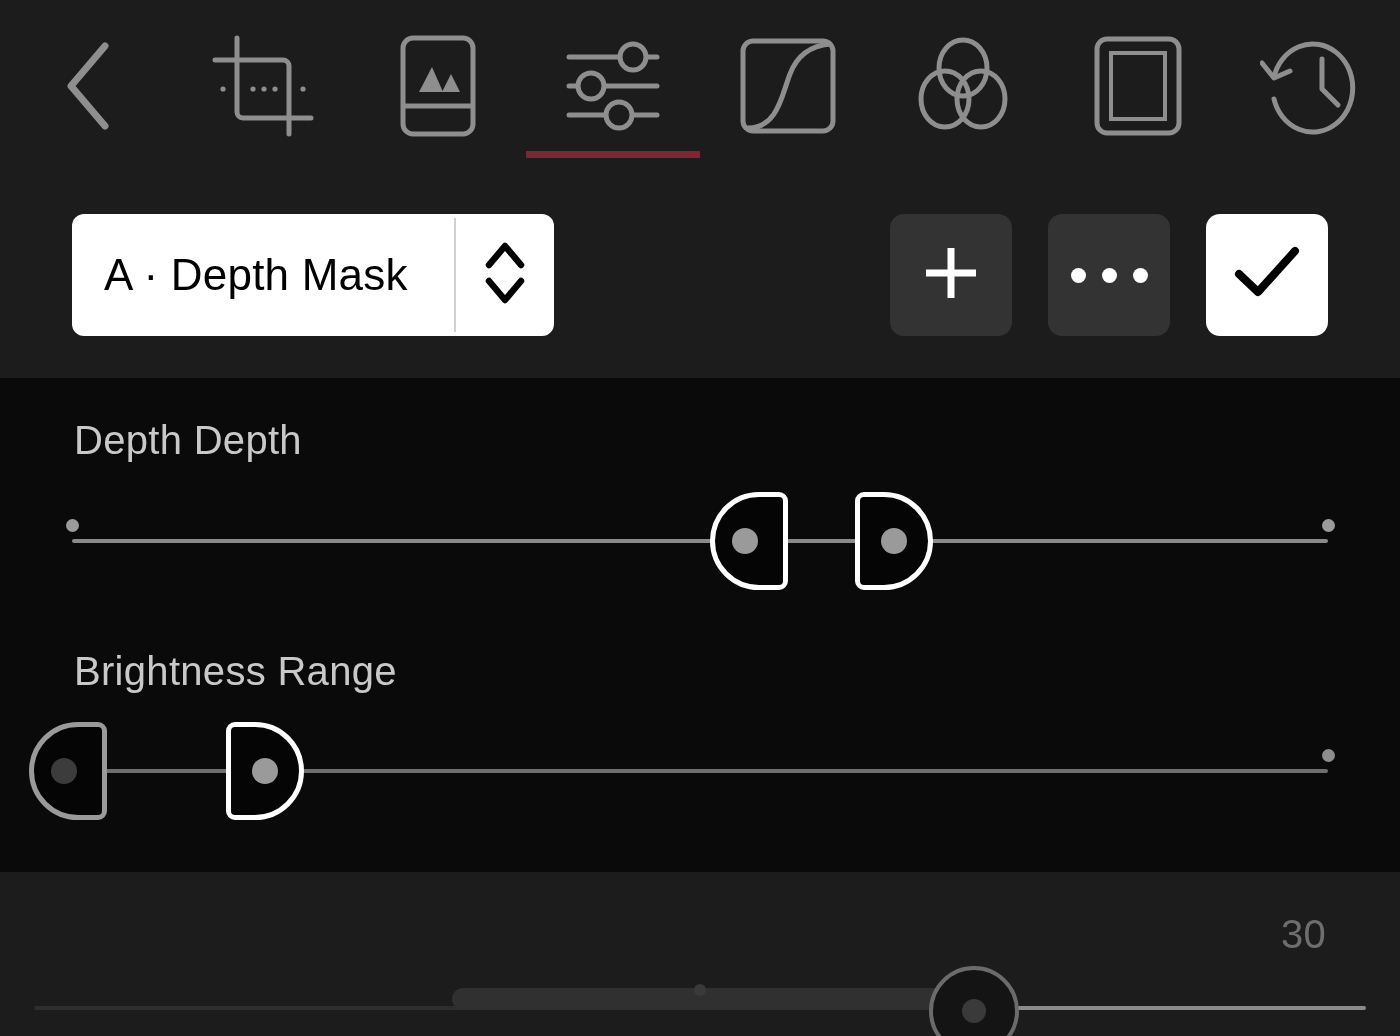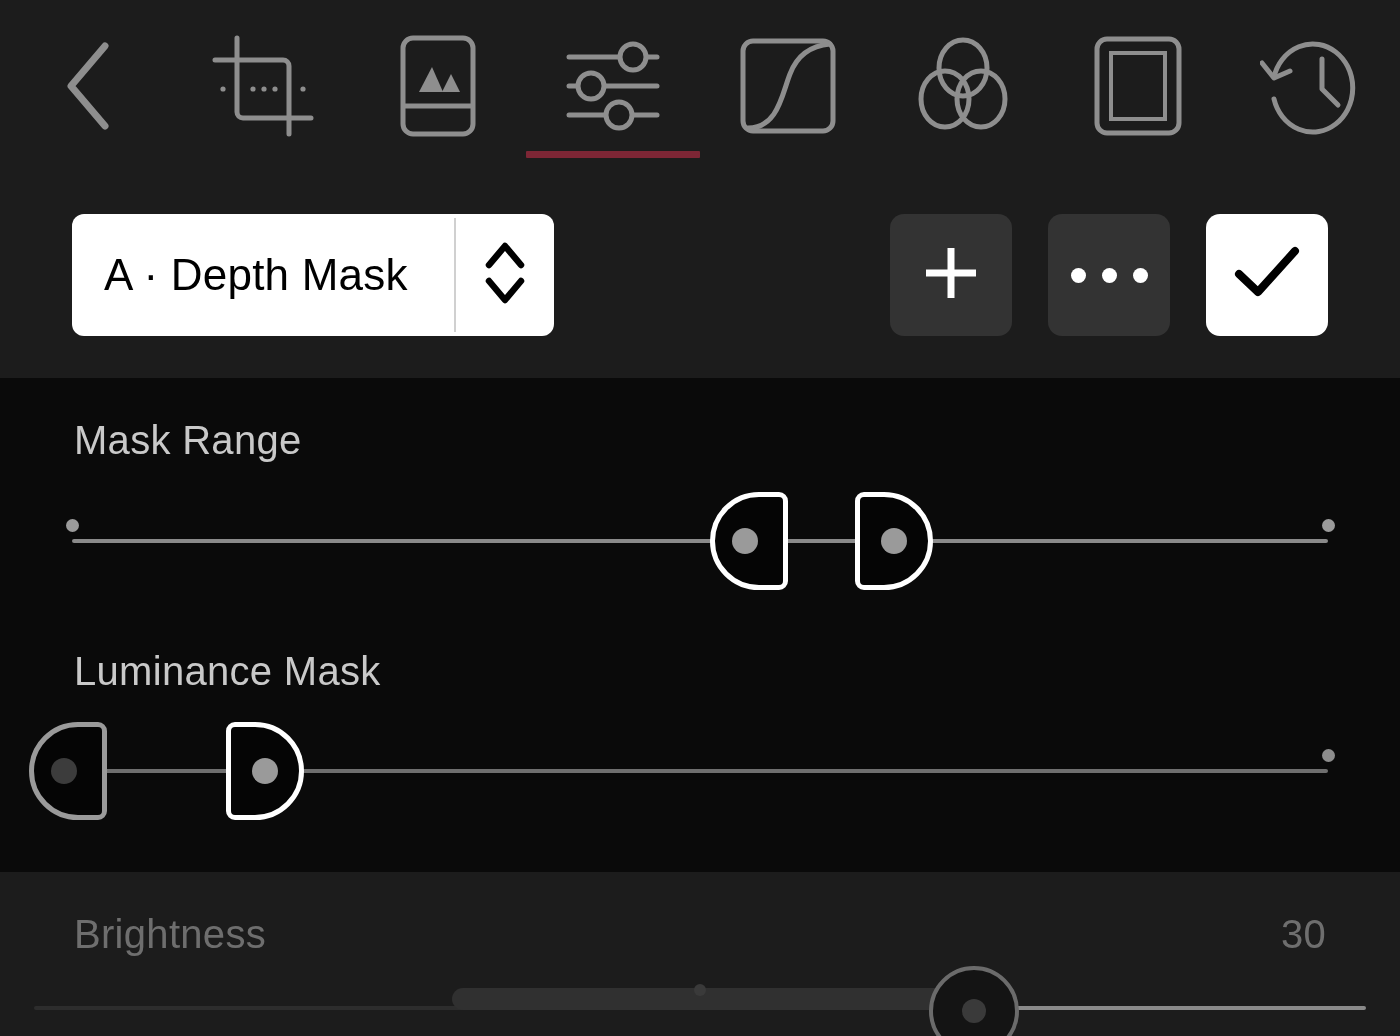--- a/index.html
+++ b/index.html
@@ -424,53 +424,52 @@
             <path d="M8 32 L27 50 L64 9" fill="none" stroke="#000000" stroke-width="8" stroke-linecap="round" stroke-linejoin="round"></path>
           </svg>
         </span>
       </div>
 
     </div>
   </div>
 
   <div class="mask-panel">
 
-    <div class="section-label" style="top: 40px;">Mask Range</div>
+    <div class="section-label" style="top: 40px;">Depth Depth</div>
 
     <div class="range-slider" style="top: 103px;">
       <span class="end-dot" style="left: 66px;"></span>
       <span class="range-track" style="left: 72px; width: 1256px;"></span>
       <span class="end-dot" style="left: 1322px;"></span>
 
       <span class="r-handle cap-left" style="left: 710px;">
         <span class="knob-dot"></span>
       </span>
       <span class="r-handle cap-right" style="left: 855px;">
         <span class="knob-dot"></span>
       </span>
     </div>
 
-    <div class="section-label" style="top: 271px;">Luminance Mask</div>
+    <div class="section-label" style="top: 271px;">Brightness Range</div>
 
     <div class="range-slider" style="top: 333px;">
       <span class="range-track dim" style="left: 72px; width: 1256px;"></span>
       <span class="end-dot dim" style="left: 1322px;"></span>
 
       <span class="r-handle cap-left muted" style="left: 29px;">
         <span class="knob-dot"></span>
       </span>
       <span class="r-handle cap-right" style="left: 226px;">
         <span class="knob-dot"></span>
       </span>
     </div>
 
   </div>
 
   <div class="adjust-panel">
-    <div class="adj-label">Brightness</div>
     <div class="adj-value">30</div>
 
     <div class="adj-slider">
       <span class="adj-track-left"></span>
       <span class="adj-track-right"></span>
       <span class="adj-fill-pill"></span>
       <span class="adj-center-tick"></span>
       <span class="adj-knob">
         <span class="center"></span>
       </span>

